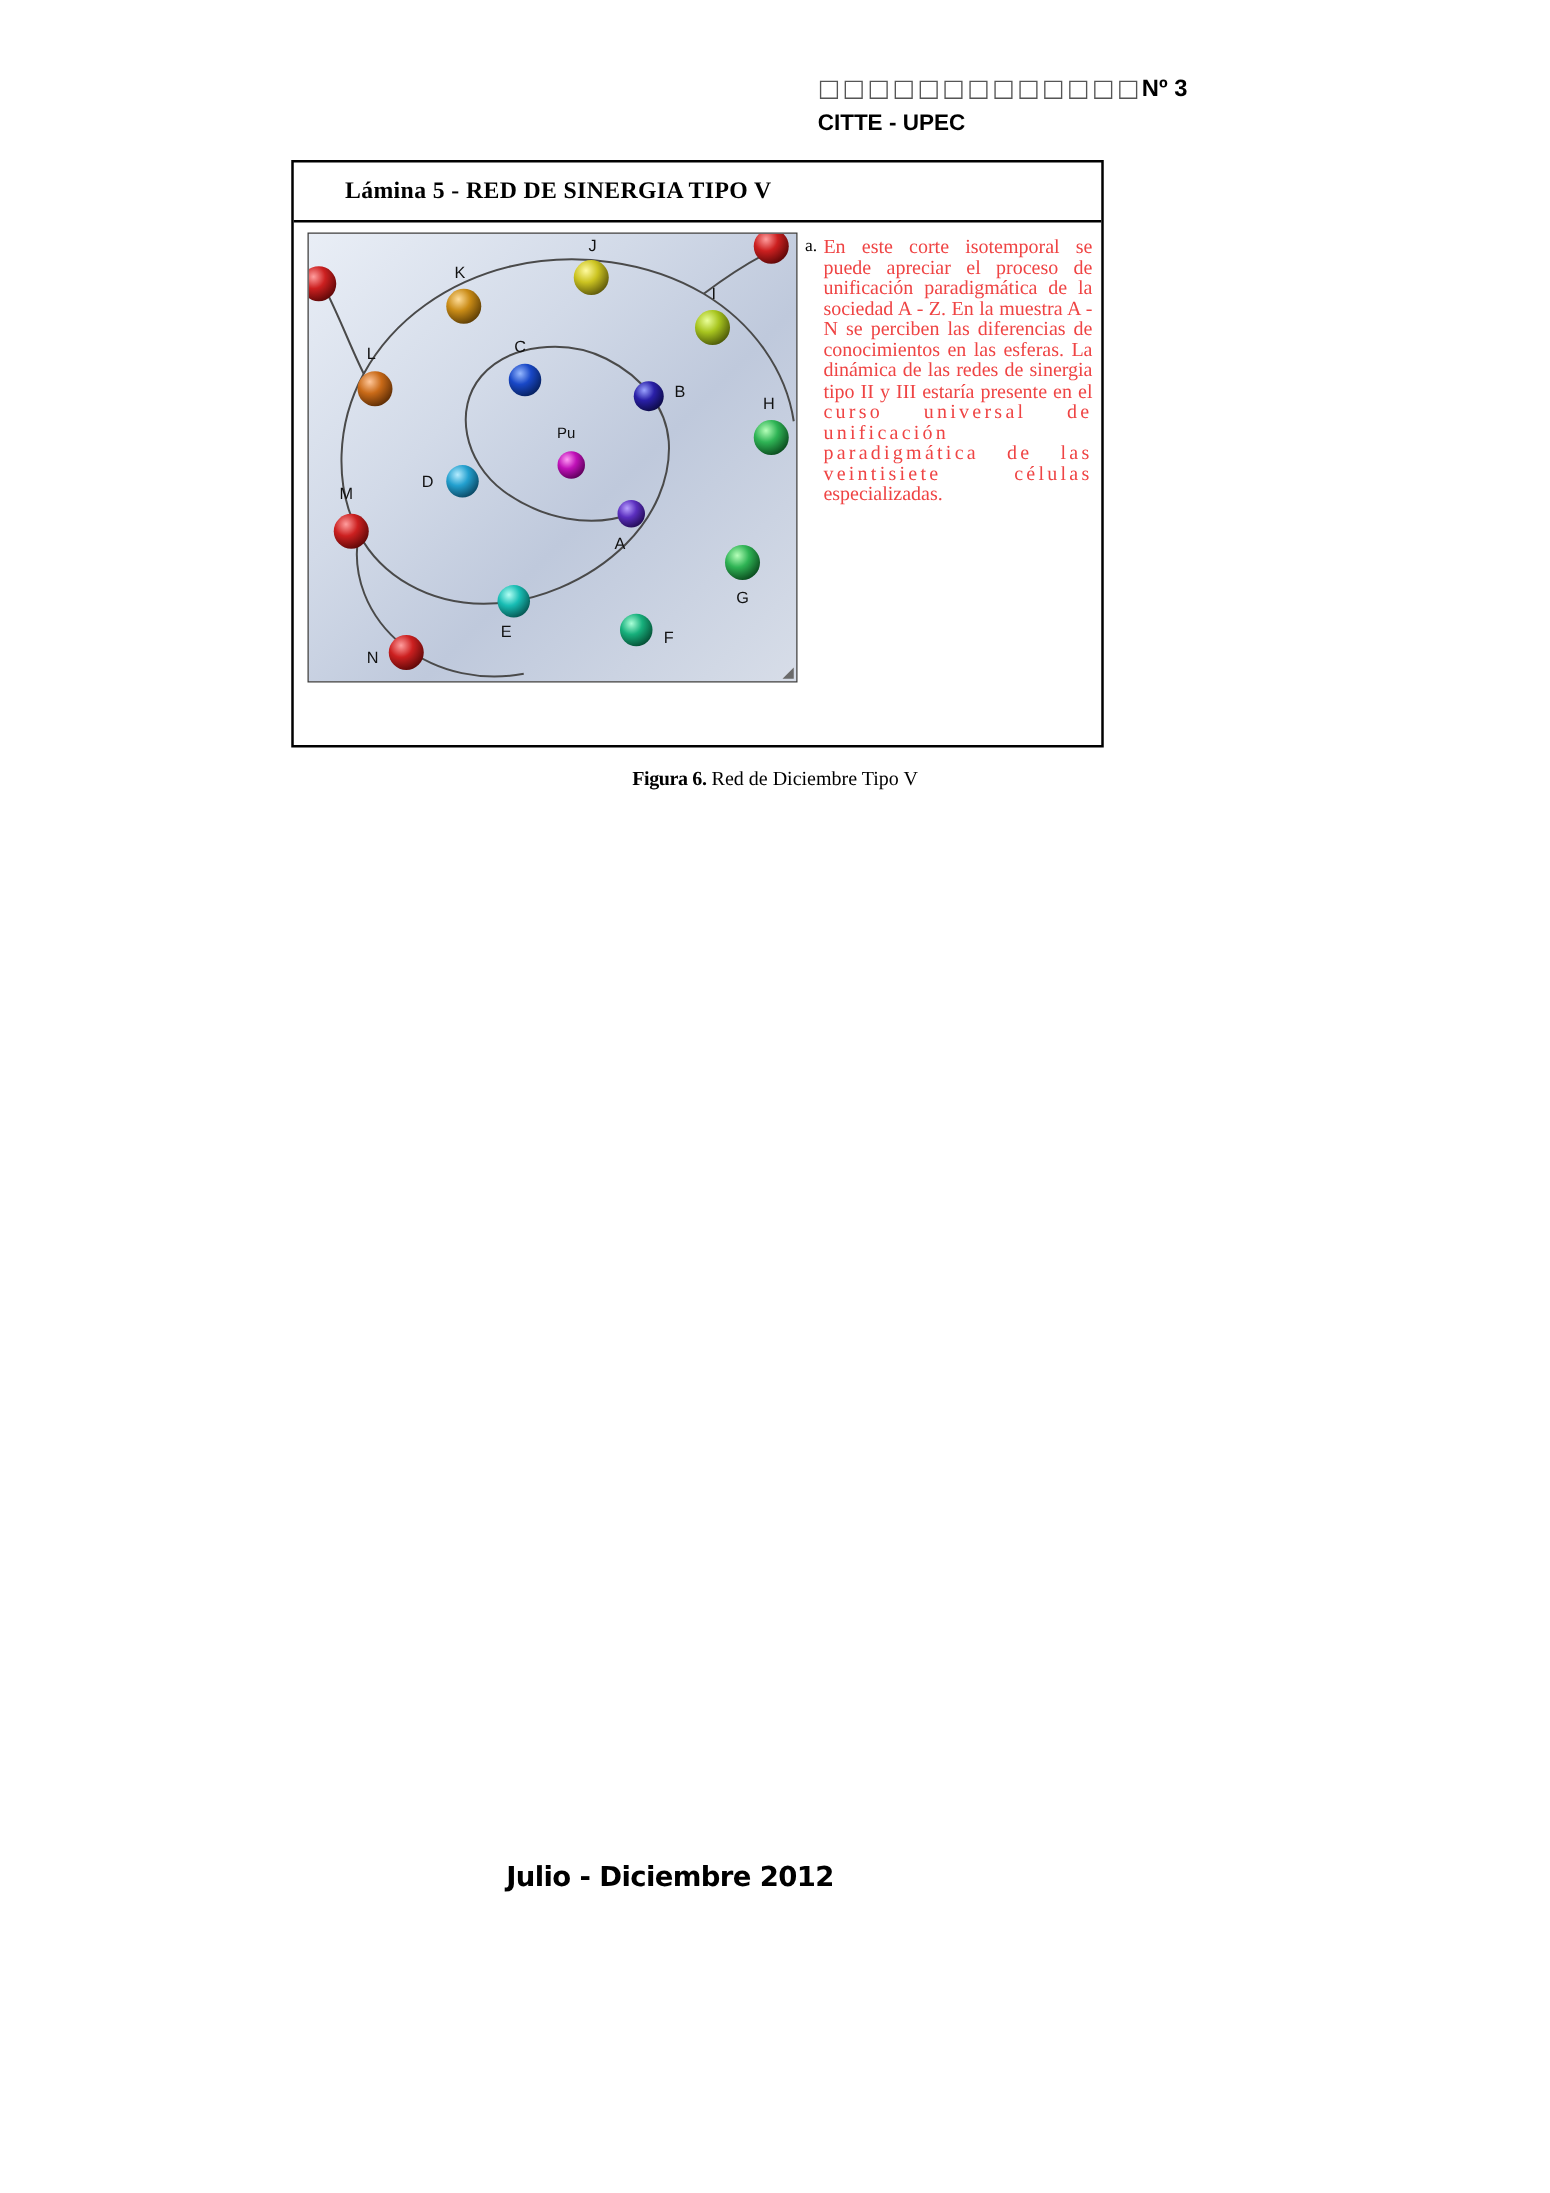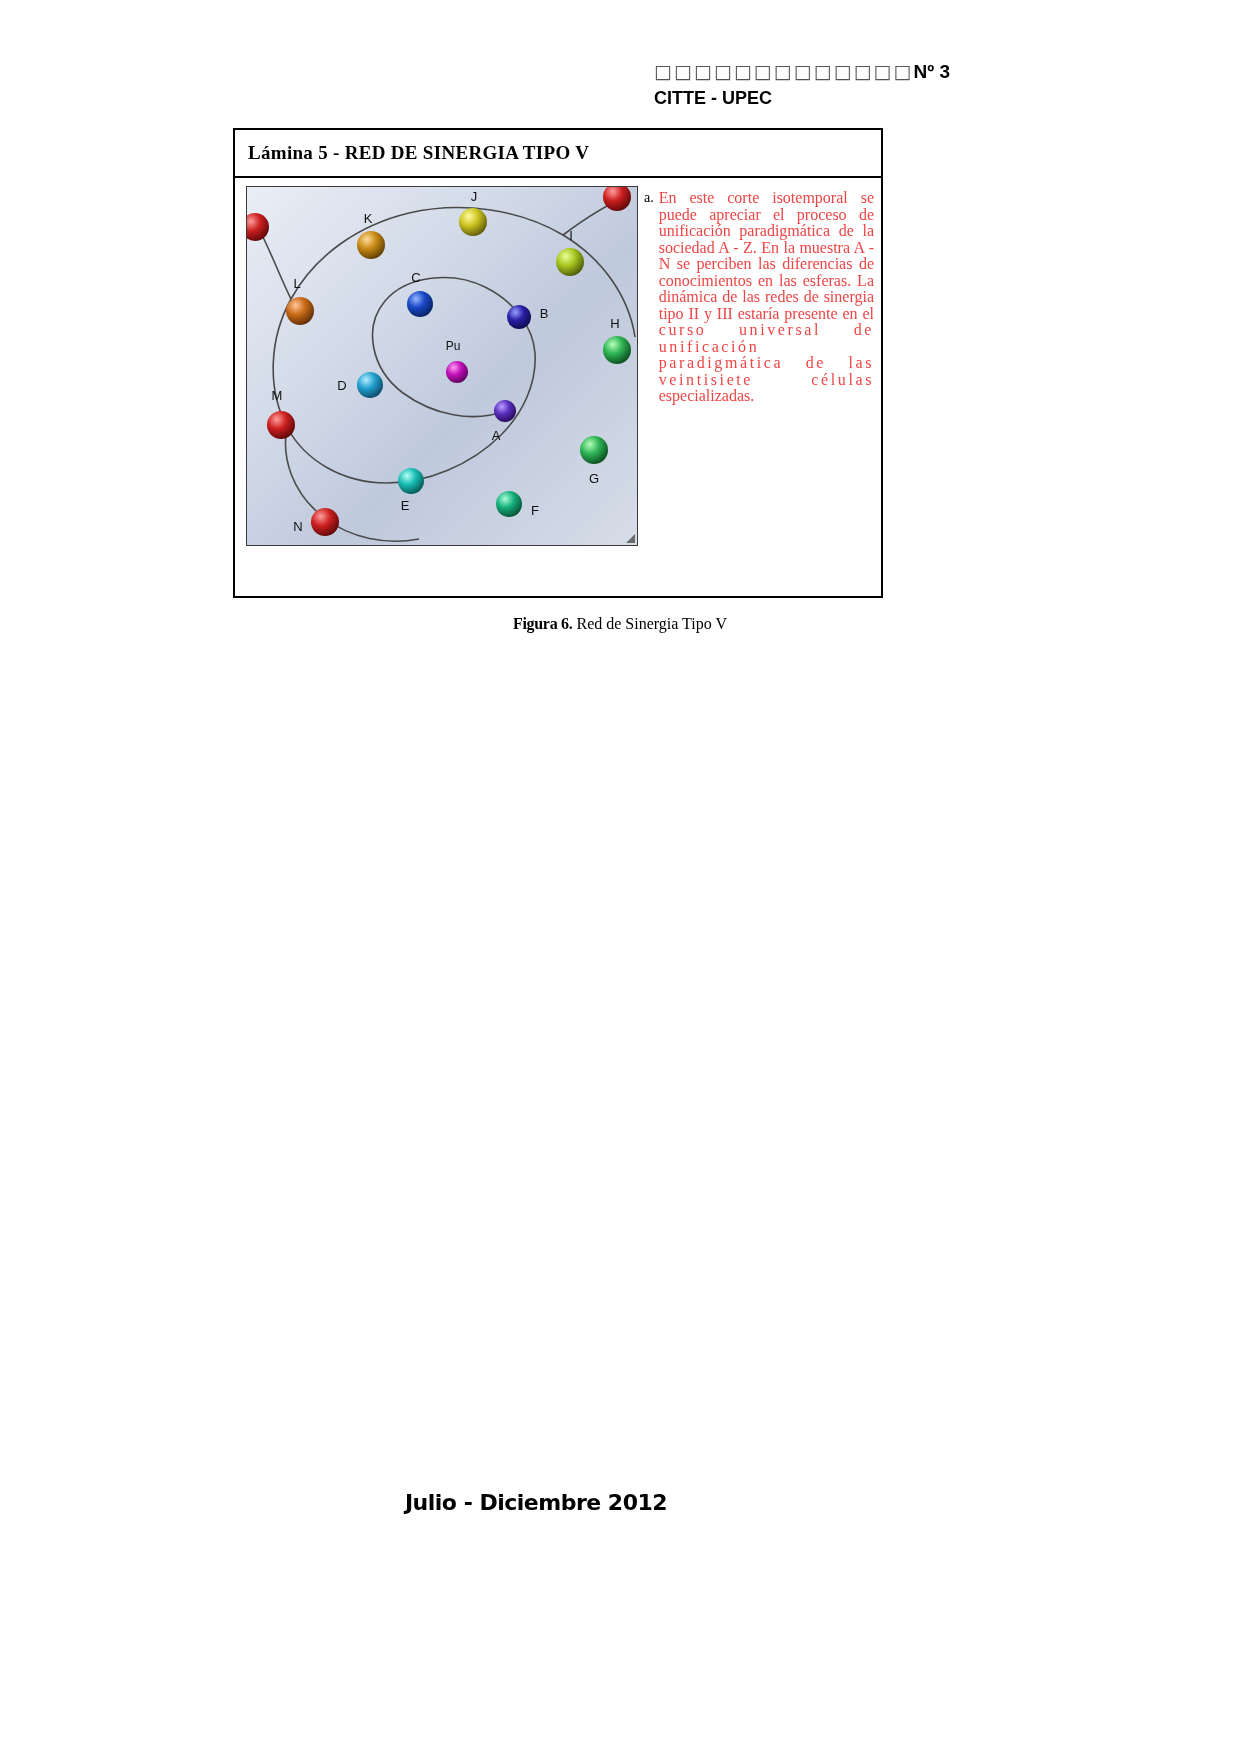--- a/index.html
+++ b/index.html
@@ -60,20 +60,21 @@
     display: flex;
     align-items: center;
     padding-left: 13px;
   }
   .plate-title {
     font-family: "Liberation Serif", serif;
     font-weight: bold;
     font-size: 19px;
     letter-spacing: 0.3px;
     color: #000;
+    margin-left: 28px;
   }
   .fig-label {
     font-family: "Liberation Sans", sans-serif;
     font-size: 13px;
     color: #111;
     margin: 14px 0 0 15px;
   }
 
   .plate-body {
     display: flex;
@@ -318,16 +319,16 @@
         <span>En este corte isotemporal se puede apreciar el proceso de unificación paradigmática de la sociedad A - Z. En la muestra A - N se perciben las diferencias de conocimientos en las esferas. La dinámica de las redes de sinergia tipo II y III estaría presente en el</span>
         <span class="spread">curso universal de unificación paradigmática de las veintisiete células</span>
         <span>especializadas.</span>
       </div>
     </div>
 
   </div>
 </div>
 
 <div class="figure-caption">
-  <b>Figura 6.</b><span> Red de Sinergia Tipo V</span>
+  <b>Figura 6.</b><span> Red de Diciembre Tipo V</span>
 </div>
 
 <div class="footer">Julio - Diciembre 2012</div>
 
 </body></html>

